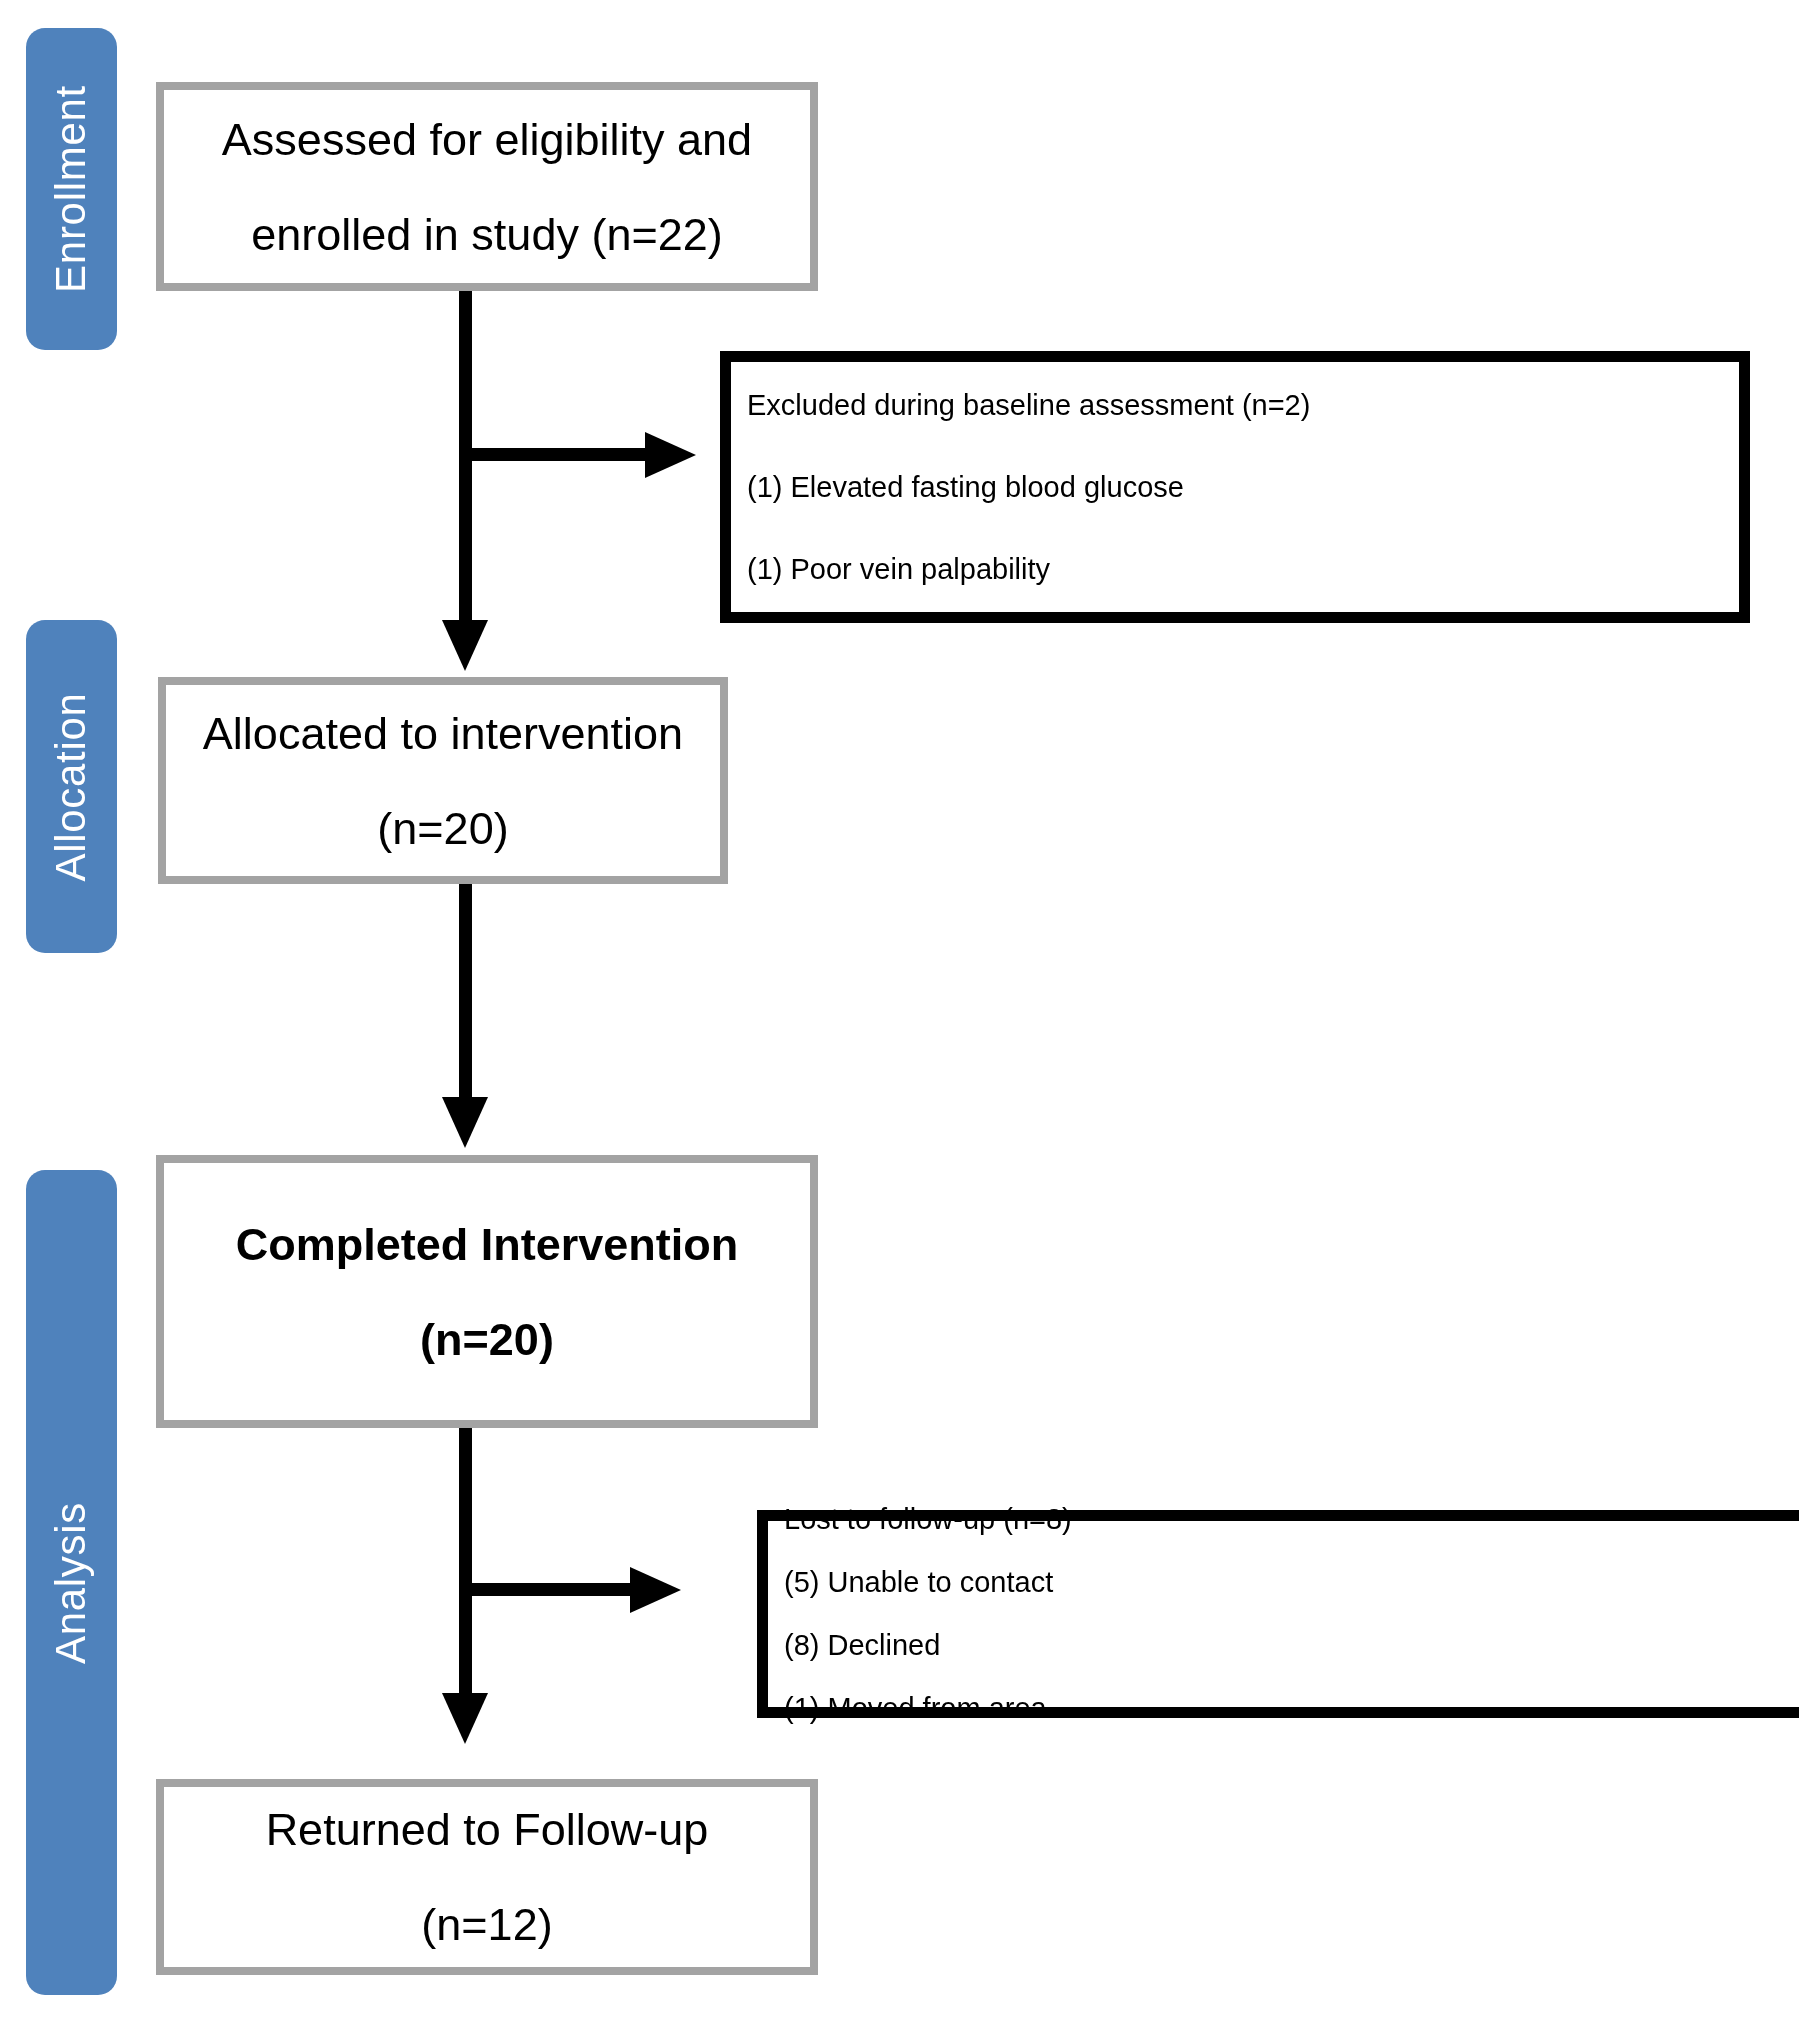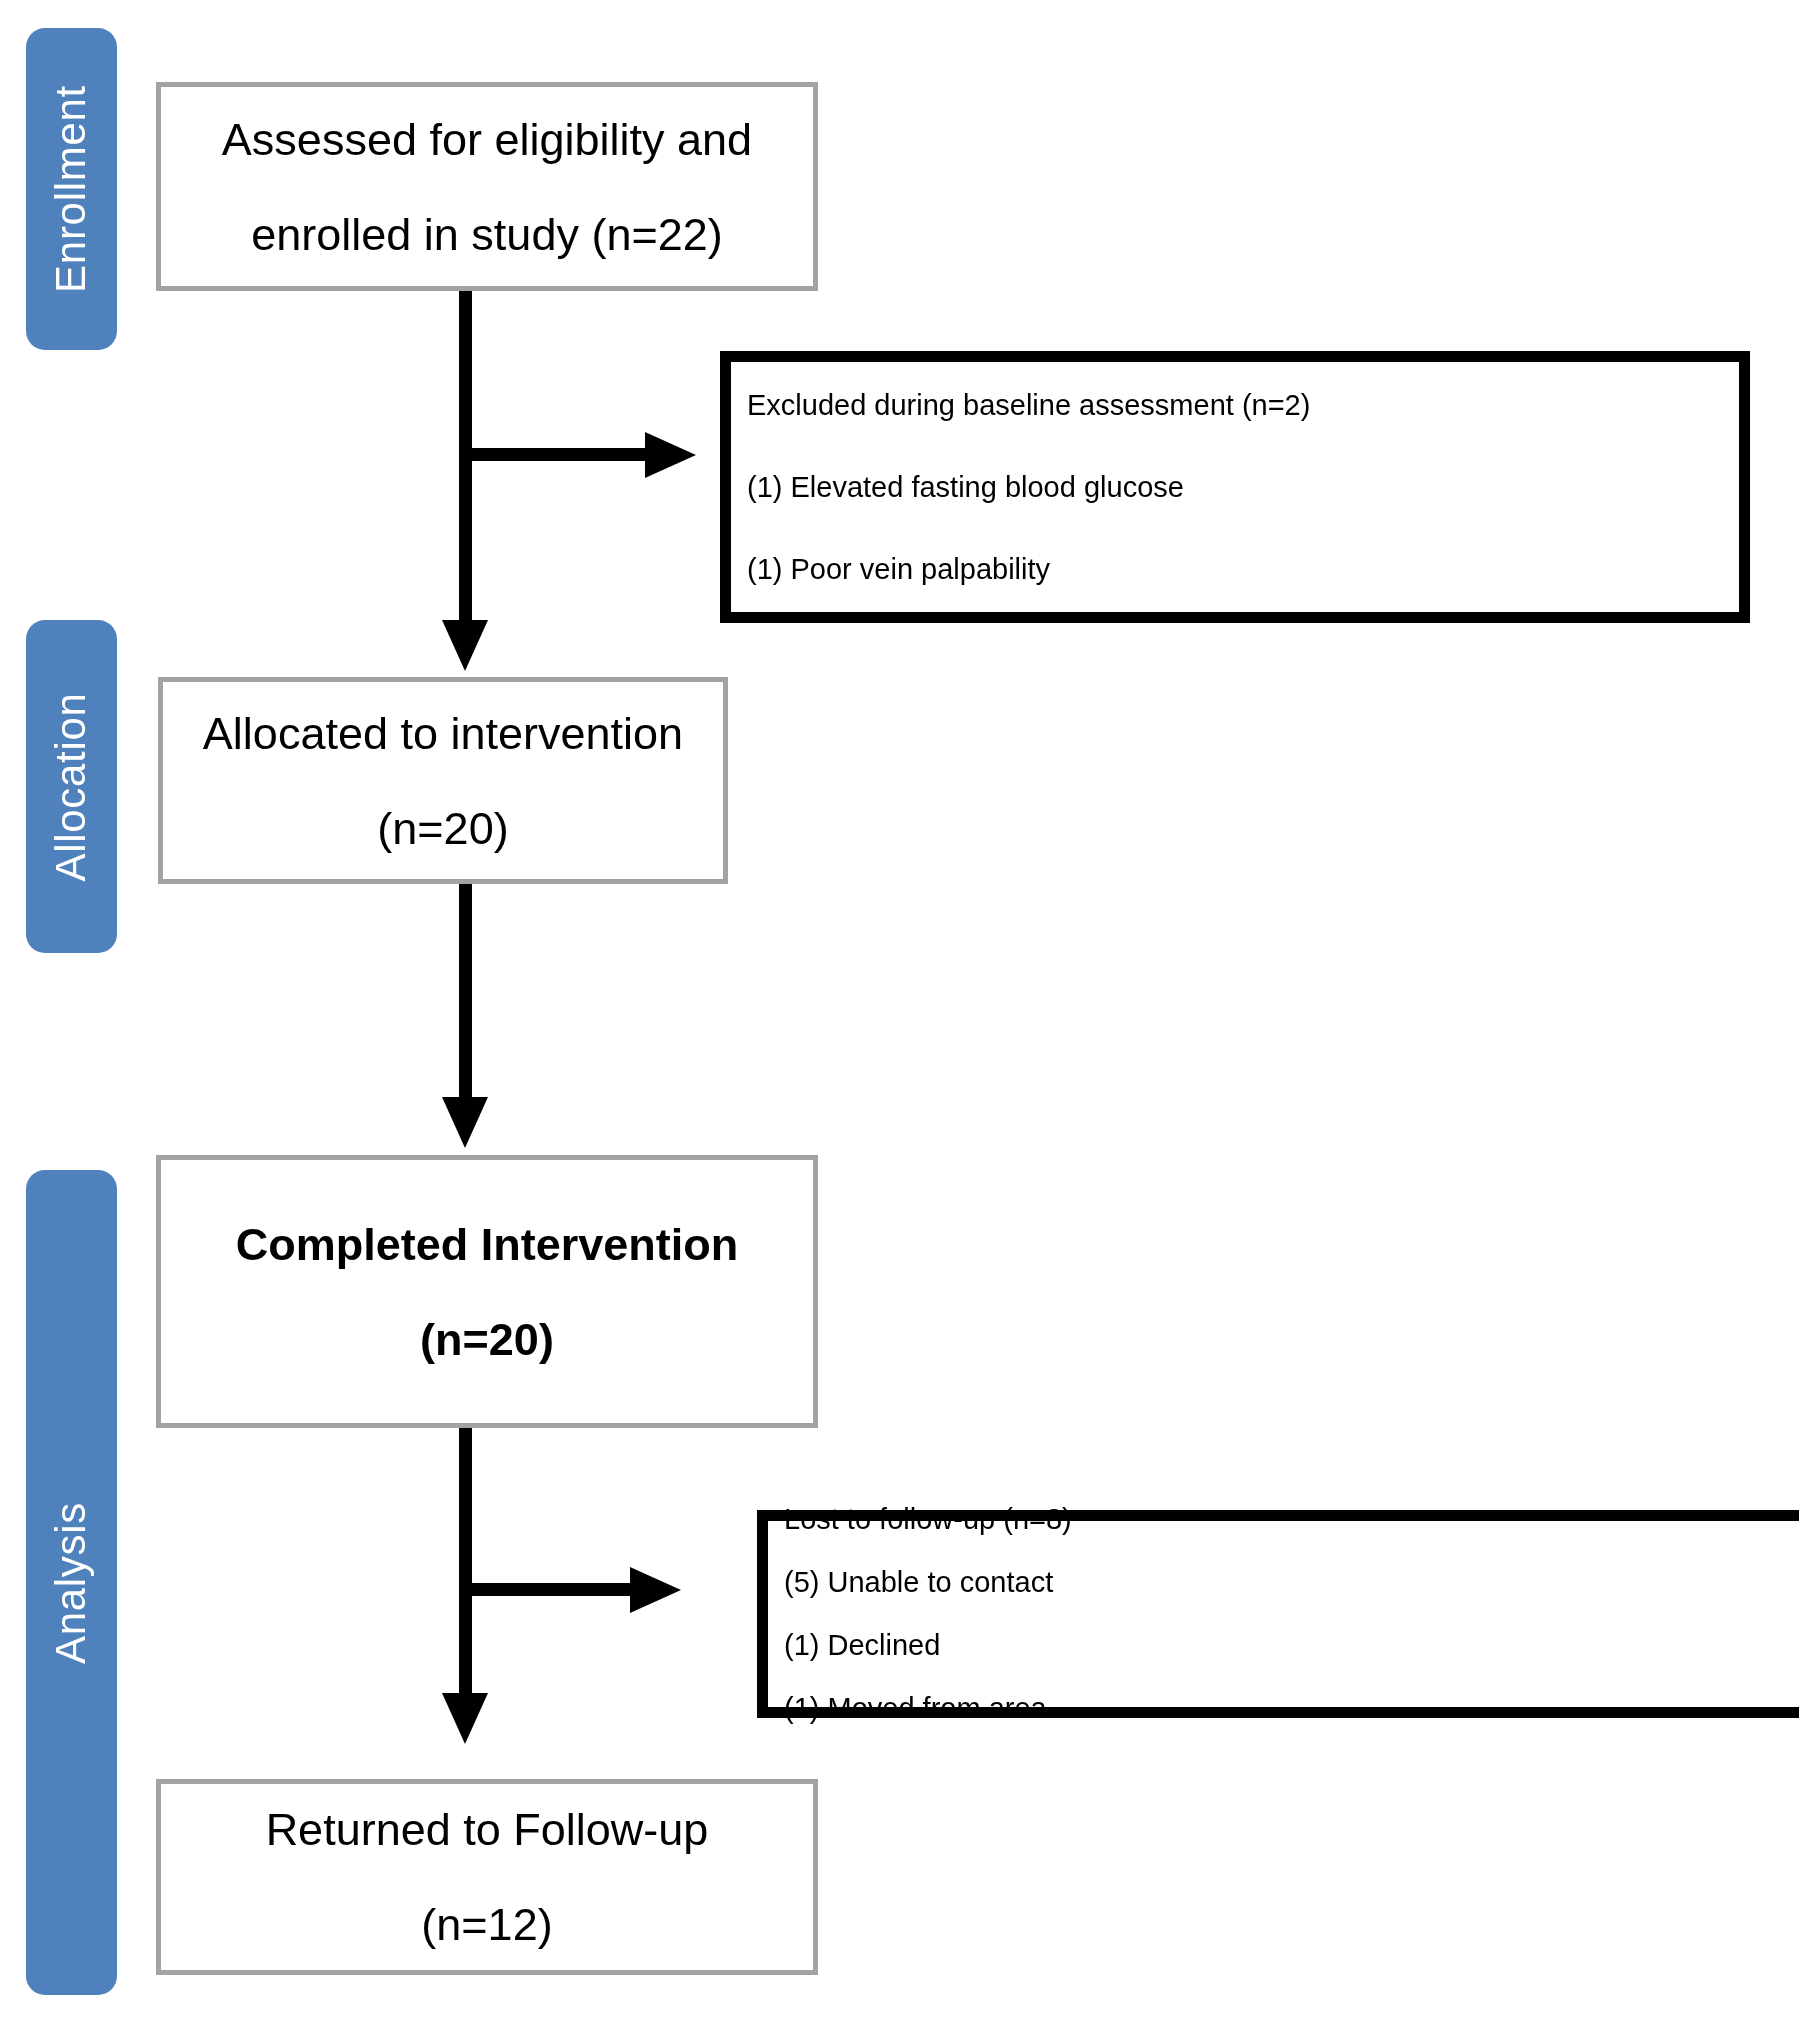--- a/index.html
+++ b/index.html
@@ -29,21 +29,21 @@
     letter-spacing: 0.7px;
   }
   #lbl-enrollment { left: 25.5px;  top: 28px;   width: 91px; height: 322px; }
   #lbl-allocation { left: 25.5px;  top: 620px;  width: 91px; height: 333px; }
   #lbl-analysis   { left: 25.5px;  top: 1170px; width: 91px; height: 825px; }
 
   
   .flow-box {
     position: absolute;
     box-sizing: border-box;
-    border: 5px solid #a3a3a3;
+    border: 8px solid #a3a3a3;
     background: #FFFFFF;
     display: flex;
     flex-direction: column;
     align-items: center;
     justify-content: center;
     text-align: center;
     font-size: 45px;
     line-height: 95px;
   }
   #box-assessed  { left: 156px; top: 82px;  width: 662px; height: 209px; }
@@ -134,21 +134,21 @@
 
   <div class="side-box" id="sbox-excluded">
     <div>Excluded during baseline assessment (n=2)</div>
     <div>(1) Elevated fasting blood glucose</div>
     <div>(1) Poor vein palpability</div>
   </div>
 
   <div class="side-box" id="sbox-lost">
     <div>Lost to follow-up (n=8)</div>
     <div>(5) Unable to contact</div>
-    <div>(1) Declined</div>
+    <div>(8) Declined</div>
     <div>(1) Moved from area</div>
   </div>
 
   <div class="vline" id="v1"></div>
   <div class="head-down" id="v1-head"></div>
 
   <div class="hline" id="h1"></div>
   <div class="head-right" id="h1-head"></div>
 
   <div class="vline" id="v2"></div>

